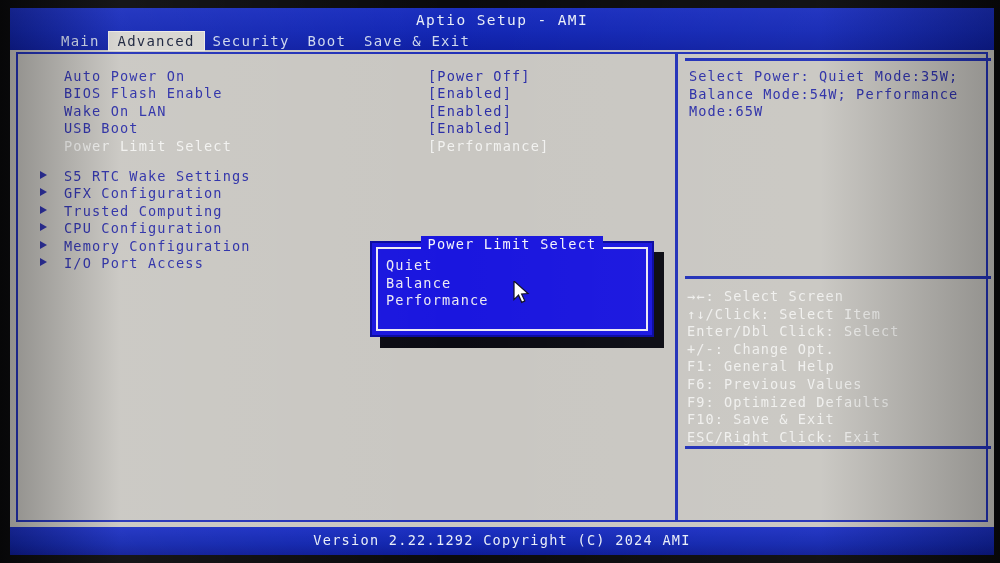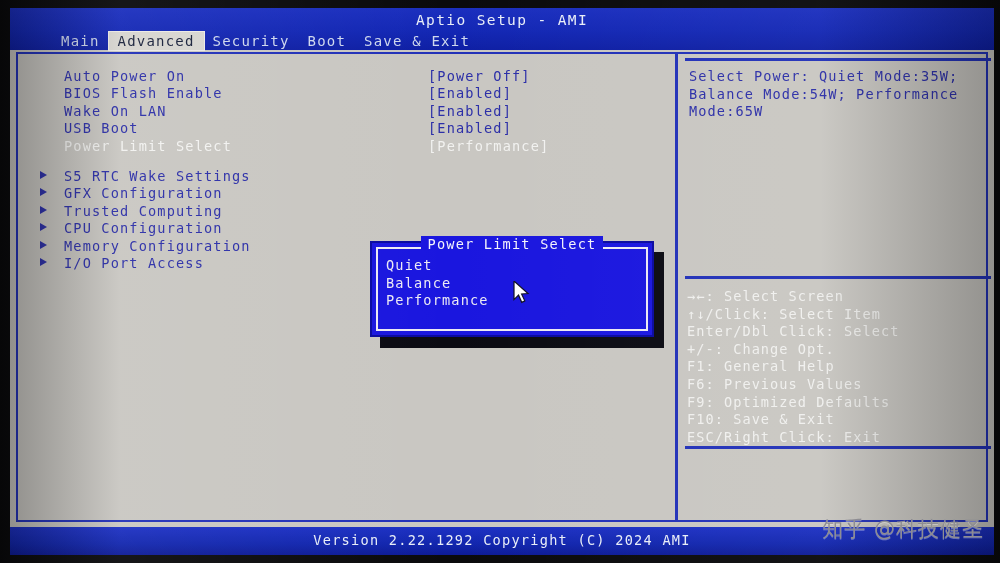--- a/index.html
+++ b/index.html
@@ -181,14 +181,13 @@
           <div class="opt"><span class="hl">Performance</span></div>
         </div>
     </div>
 
     <svg class="cursor" viewBox="0 0 12 18">
       <polygon points="0,0 0,14 3.4,10.6 5.8,16 8.1,14.9 5.7,9.7 10.5,9.4" fill="#ffffff" stroke="#111122" stroke-width="0.9"></polygon>
     </svg>
   </div>
 
   <div class="glare"></div>
-  <div class="watermark">知乎 @科技健圣</div>
 </div>
 
 </body></html>

